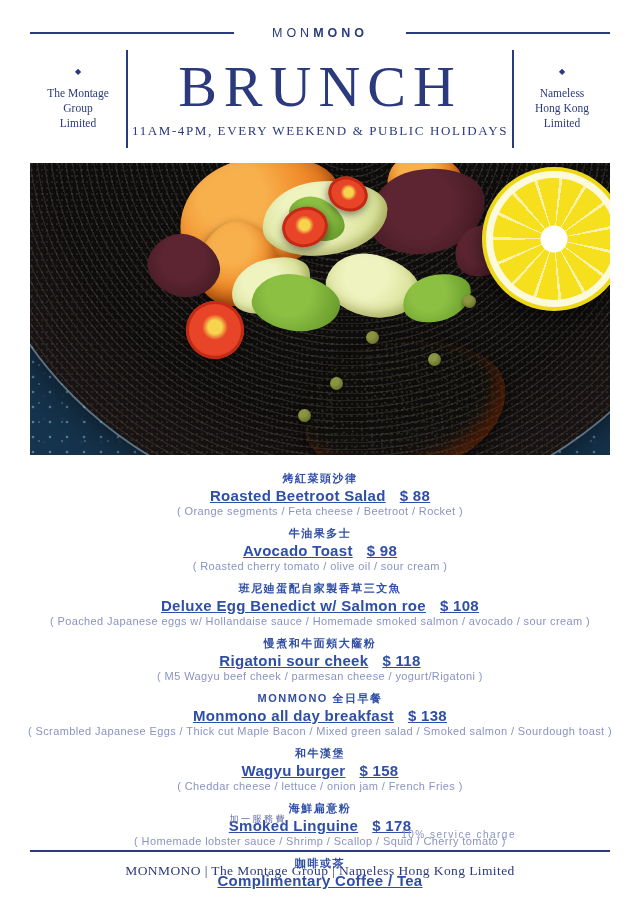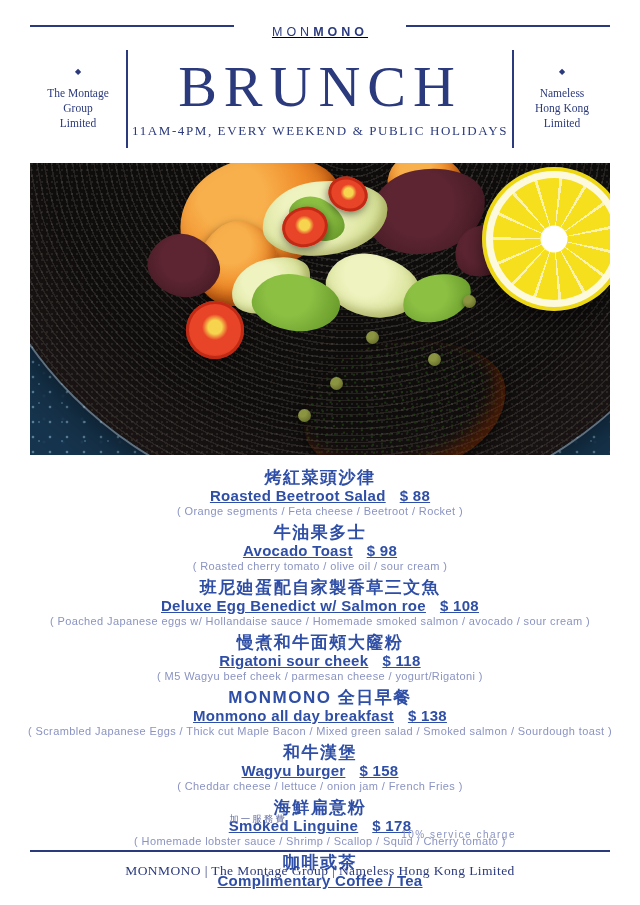--- a/index.html
+++ b/index.html
@@ -11,21 +11,21 @@
   html,body{width:640px;height:905px;}
   body{
     position:relative;
     background:#ffffff;
     font-family:"Liberation Sans",sans-serif;
     overflow:hidden;
   }
   
   .logo-row{
     position:absolute;top:25px;left:30px;right:30px;
-    display:flex;gap:38px;height:16px;text-decoration:underline;
+    display:flex;align-items:center;gap:38px;height:16px;
   }
   .logo-rule{flex:1;height:2px;background:var(--navy);}
   .brand{
     color:var(--navy);font-size:12.5px;letter-spacing:4px;white-space:nowrap;
   }
   .brand .bold{font-weight:700;}
   
   .header-band{
     position:absolute;top:50px;left:30px;right:30px;height:98px;
     display:flex;align-items:stretch;
@@ -98,21 +98,21 @@
     position:absolute;left:452px;top:4px;width:144px;height:144px;border-radius:50%;
     background:
       radial-gradient(circle, #ffffff 0 13px, rgba(255,255,255,0) 14px),
       repeating-conic-gradient(from 8deg, #f6df1d 0deg 21deg, #fbf2ae 21deg 24deg);
     box-shadow:inset 0 0 0 4px #eed713, inset 0 0 0 11px #fdf9dd, 0 8px 18px rgba(0,0,0,.5);
   }
   
   .menu{position:absolute;top:470px;left:0;width:640px;text-align:center;}
   .menu-item{margin-bottom:7px;}
   .item-cn{
-    color:var(--menu-blue);font-weight:700;font-size:17px;
+    color:var(--menu-blue);font-weight:700;font-size:11px;
     letter-spacing:1.5px;line-height:16px;
   }
   .item-en{color:var(--menu-blue);font-weight:700;font-size:15px;line-height:19px;letter-spacing:.3px;text-decoration:underline;}
   .item-price{margin-left:14px;}
   .item-desc{color:var(--desc-blue);font-size:11px;letter-spacing:.4px;line-height:13px;}
   
   .note{position:absolute;top:812px;left:0;width:516px;text-align:center;}
   .note-cn{color:#6a74a8;font-size:9.5px;letter-spacing:2px;line-height:13px;}
   .note-en{color:var(--desc-blue);font-size:10px;letter-spacing:1.5px;line-height:15px;margin-top:2px;text-align:right;}
   

